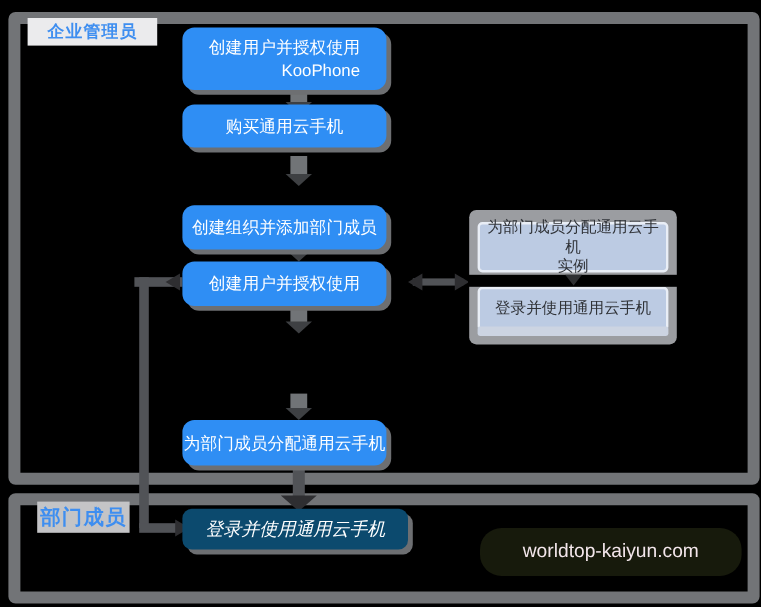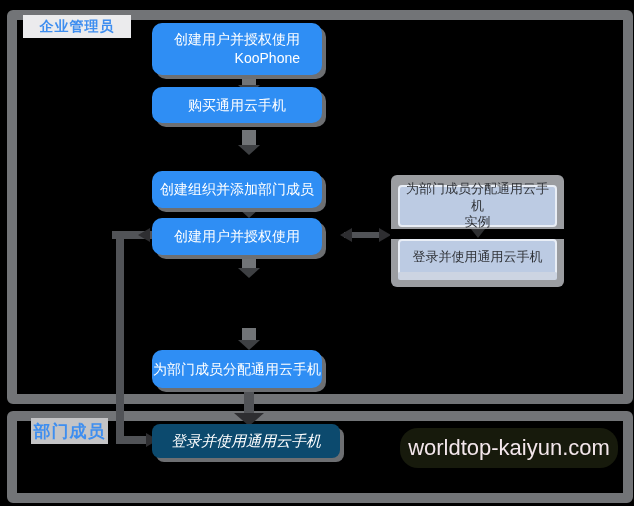--- a/index.html
+++ b/index.html
@@ -45,22 +45,22 @@
     border-radius:6px;z-index:3;
   }
   .side-step{
     position:absolute;left:7px;width:155px;background:#bccbe3;border:2px solid #e9eef6;
     border-radius:4px;color:#303338;font-size:13px;line-height:1.3;
     display:flex;align-items:center;justify-content:center;text-align:center;white-space:pre-line;
   }
   .side-gap{position:absolute;left:-1px;width:175px;top:54px;height:10px;background:#000;z-index:4;}
   .side-light{position:absolute;left:7px;top:97px;width:159px;height:8px;background:#ccd4e2;border-radius:2px;}
   .watermark{
-    position:absolute;left:400px;top:428px;width:218px;height:40px;background:#171a0c;
-    border-radius:18px;color:#f3e6eb;font-size:22px;z-index:6;
+    position:absolute;left:400px;top:440px;width:218px;height:40px;background:#171a0c;
+    border-radius:18px;color:#f3e6eb;font-size:16px;z-index:6;
     display:flex;align-items:center;justify-content:center;
   }
 </style>
 </head>
 <body>
 
 <div id="canvas">
 
   <div class="lane" style="left:7px;top:10px;width:606px;height:374px;"></div>
   <div class="lane" style="left:7px;top:411px;width:606px;height:72px;"></div>

